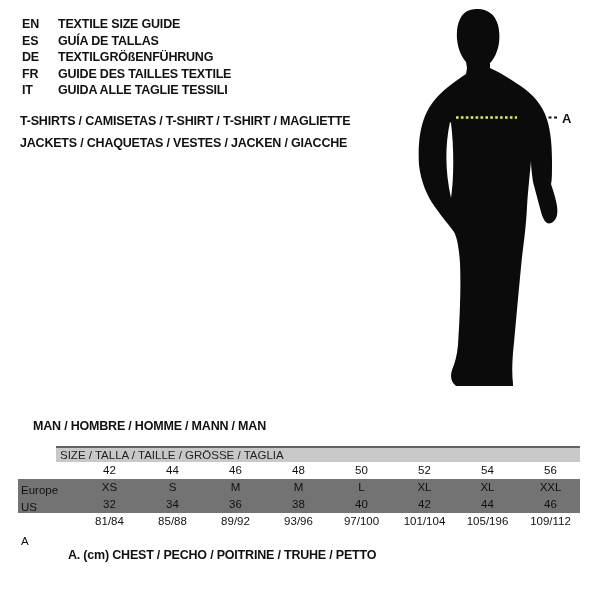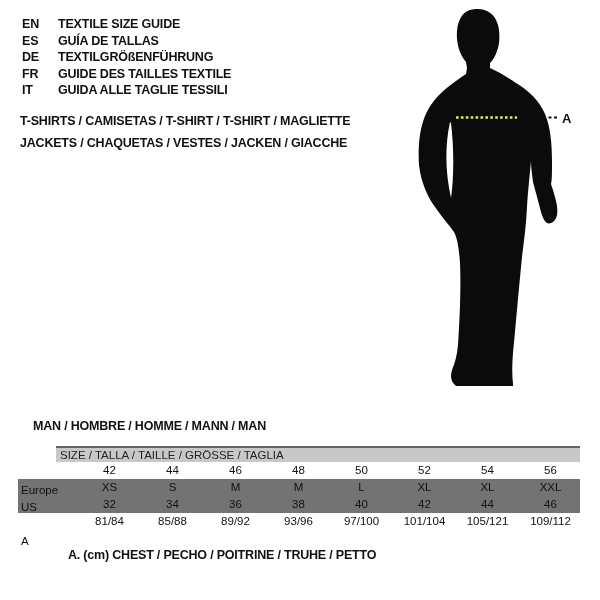--- a/index.html
+++ b/index.html
@@ -149,21 +149,21 @@
           <div class="t-cell">46</div>
         </div>
         <div class="t-row">
           <div class="t-label">A</div>
           <div class="t-cell">81/84</div>
           <div class="t-cell">85/88</div>
           <div class="t-cell">89/92</div>
           <div class="t-cell">93/96</div>
           <div class="t-cell">97/100</div>
           <div class="t-cell">101/104</div>
-          <div class="t-cell">105/121</div>
+          <div class="t-cell">105/196</div>
           <div class="t-cell">109/112</div>
         </div>
       </div>
   </div>
 
   <div class="footnote">A. (cm) CHEST / PECHO / POITRINE / TRUHE / PETTO</div>
 
 </div>
 
 </body></html>

